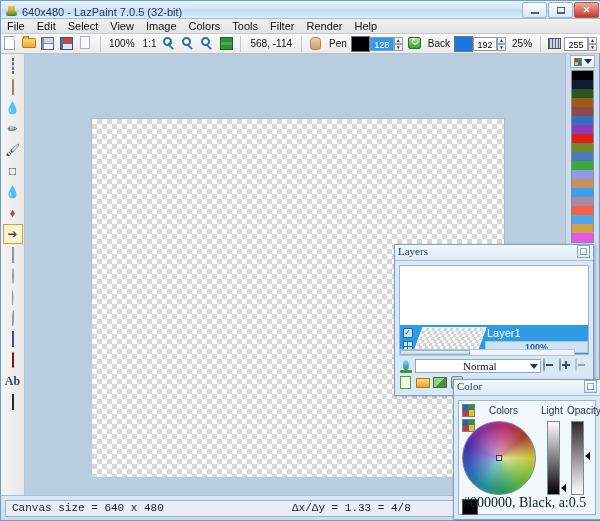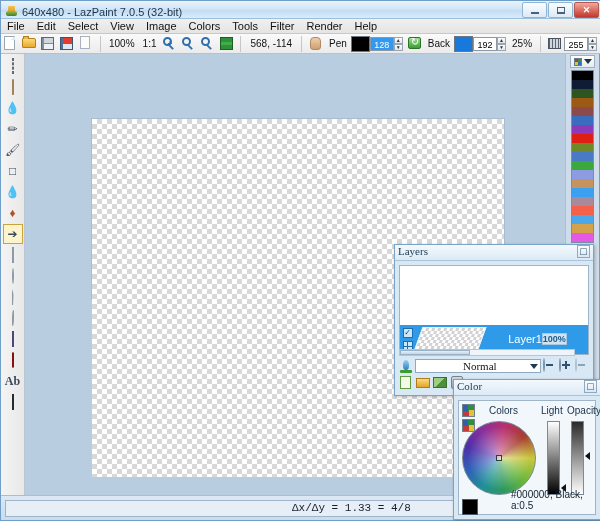--- a/index.html
+++ b/index.html
@@ -177,21 +177,21 @@
   .lr-chk.grid{background:
      linear-gradient(#1d6da8,#1d6da8) 0 50%/100% 1px no-repeat,
      linear-gradient(#1d6da8,#1d6da8) 50% 0/1px 100% no-repeat,#cfe7fa;}
   .lr-thumb{width:64px;height:25px;margin:0 3px;flex:0 0 auto;
     background-color:#fff;
     background-image:
       linear-gradient(45deg,#d0d0d0 25%,transparent 25%,transparent 75%,#d0d0d0 75%,#d0d0d0),
       linear-gradient(45deg,#d0d0d0 25%,transparent 25%,transparent 75%,#d0d0d0 75%,#d0d0d0);
     background-size:6px 6px;background-position:0 0,3px 3px;
     transform:skewX(-20deg);border:1px solid #e4eef6;box-sizing:border-box;}
-  .lr-right{flex:1;display:flex;flex-direction:row;justify-content:center;padding-right:0;}
+  .lr-right{flex:1;display:flex;flex-direction:column;justify-content:center;padding-right:0;}
   .lr-name{font-size:11px;color:#fff;margin-bottom:2px;padding-left:2px;}
   .lr-opa{height:12px;background:#cfe3f4;border:1px solid #a8c8e2;box-sizing:border-box;
     font-size:9px;color:#1d5c8c;text-align:center;line-height:11px;font-weight:bold;}
   .blendrow{position:absolute;left:4px;top:113px;right:4px;height:15px;display:flex;align-items:center;}
   .bl-icon{width:14px;height:14px;position:relative;flex:0 0 auto;}
   .bl-icon .d{position:absolute;left:4px;top:1px;width:6px;height:10px;
      background:linear-gradient(180deg,#8fd4f0,#2f7fb8);border-radius:50% 50% 45% 45%;}
   .bl-icon .b{position:absolute;left:1px;bottom:0;width:12px;height:3px;background:#3f9a34;border-radius:1px;}
   .combo{flex:1;height:14px;background:#fff;border:1px solid #8fa9c0;box-sizing:border-box;
      display:flex;align-items:center;position:relative;margin-left:2px;padding-left:44px;}
@@ -234,21 +234,21 @@
         #a83f2f 320deg,#c8c83c 360deg);
     border:1px solid #7a8a99;box-sizing:border-box;}
   .wheel .cur{position:absolute;left:33px;top:33px;width:6px;height:6px;
      border:1px solid #3a3a3a;background:rgba(255,255,255,.35);box-sizing:border-box;}
   .curcol{position:absolute;left:3px;top:98px;width:16px;height:16px;background:#000;border:1px solid #4c5a68;box-sizing:border-box;}
   .slider{position:absolute;width:13px;height:74px;border:1px solid #7a8a99;box-sizing:border-box;}
   .sl-light{left:88px;top:20px;background:linear-gradient(180deg,#ffffff,#000000);}
   .sl-opa{left:112px;top:20px;background:linear-gradient(180deg,#2b2b2b,#ffffff);}
   .slmark{position:absolute;width:0;height:0;border-top:4px solid transparent;border-bottom:4px solid transparent;
      border-right:5px solid #111;}
-  .chex{position:absolute;left:4px;bottom:3px;font-family:Liberation Sans, sans-serif;font-size:10px;color:#0f1f2e;margin-left:48px;}
+  .chex{position:absolute;left:4px;bottom:3px;font-family:Liberation Serif, serif;font-size:14px;color:#0f1f2e;}
 </style>
 </head>
 <body>
 
 <div class="app">
 
   <div class="titlebar">
     <div class="tb-icon">
         <div class="p1"></div>
         <div class="p2"></div>
@@ -456,20 +456,21 @@
         <div class="palrow" style="background: rgb(168, 138, 156);"></div>
         <div class="palrow" style="background: rgb(245, 96, 74);"></div>
         <div class="palrow" style="background: rgb(74, 168, 232);"></div>
         <div class="palrow" style="background: rgb(212, 162, 74);"></div>
         <div class="palrow" style="background: rgb(228, 90, 228);"></div>
       </div>
   </div>
 
   <div class="status">
     <div class="statbox">
+      <span class="stat-l">Canvas size = 640 x 480</span>
       <span class="stat-r">Δx/Δy = 1.33 = 4/8</span>
     </div>
   </div>
 
   <div class="panel" id="layers-panel">
     <div class="ptitle">
       <span class="t">Layers</span>
       <span class="pclose">☐</span>
     </div>
     <div class="layerlist">

